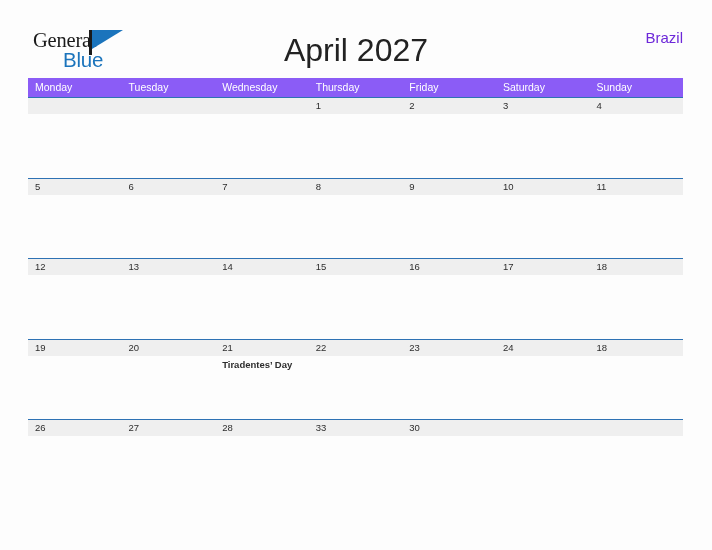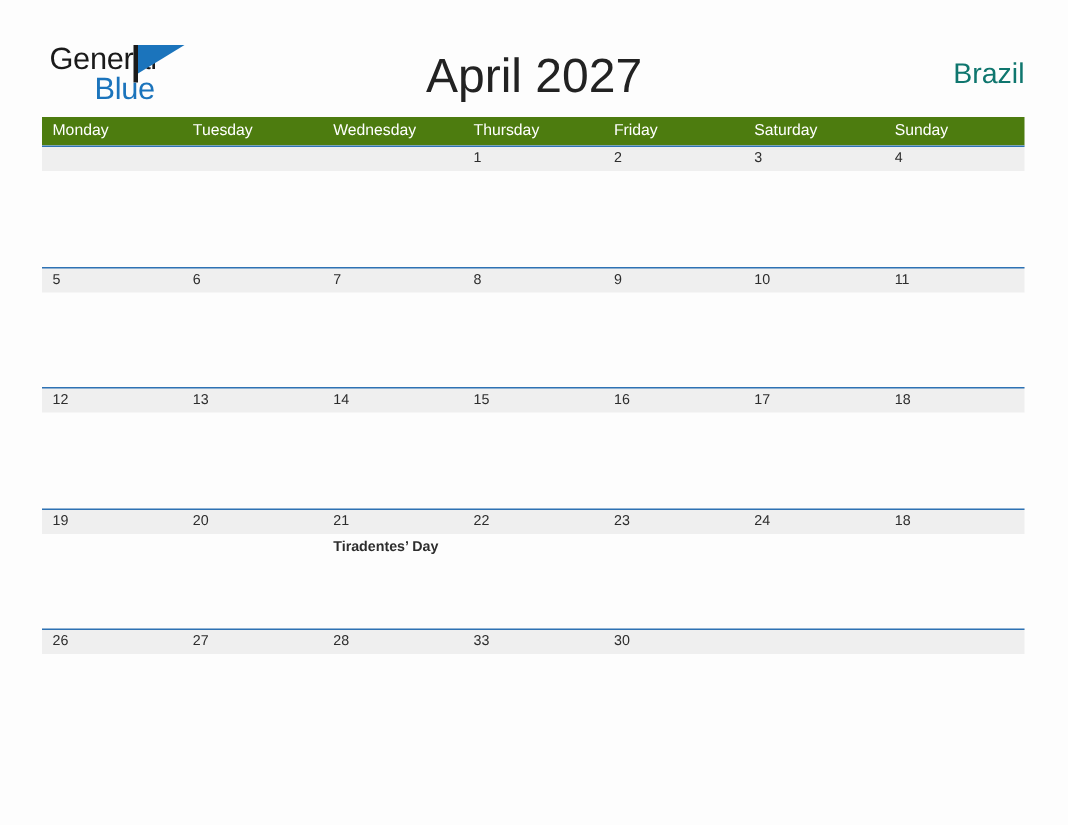--- a/index.html
+++ b/index.html
@@ -37,20 +37,21 @@
     height: 42px;
   }
   .logo-general {
     position: absolute;
     left: 0; top: 0;
     font-size: 20.5px;
     line-height: 22px;
     color: #1a1a1a;
     letter-spacing: -0.2px;
     white-space: nowrap;
+    font-family: Liberation Serif, serif;
   }
   .logo-flag {
     position: absolute;
     left: 56px;
     top: 1px;
     width: 35px;
     height: 25px;
   }
   .logo-flag-pole {
     position: absolute;
@@ -86,41 +87,41 @@
     font-size: 32px;
     line-height: 34px;
     color: #222222;
     font-weight: 400;
   }
 
   
   .country {
     position: absolute;
     right: 29px;
-    top: 41px;
-    font-size: 19px;
+    top: 29px;
+    font-size: 15px;
     line-height: 18px;
-    color: #0f766e;
+    color: #6d28d9;
     text-align: right;
     white-space: nowrap;
   }
 
   
   .calendar {
     position: absolute;
     left: 28px;
     top: 78px;
     width: 655px;
   }
 
   .weekday-header {
     display: flex;
     width: 100%;
     height: 19px;
-    background: #4d7c0f;
+    background: #8b5cf6;
   }
   .weekday-cell {
     flex: 1 1 0;
     color: #ffffff;
     font-size: 10.5px;
     line-height: 19px;
     padding-left: 7px;
     white-space: nowrap;
     overflow: hidden;
   }

